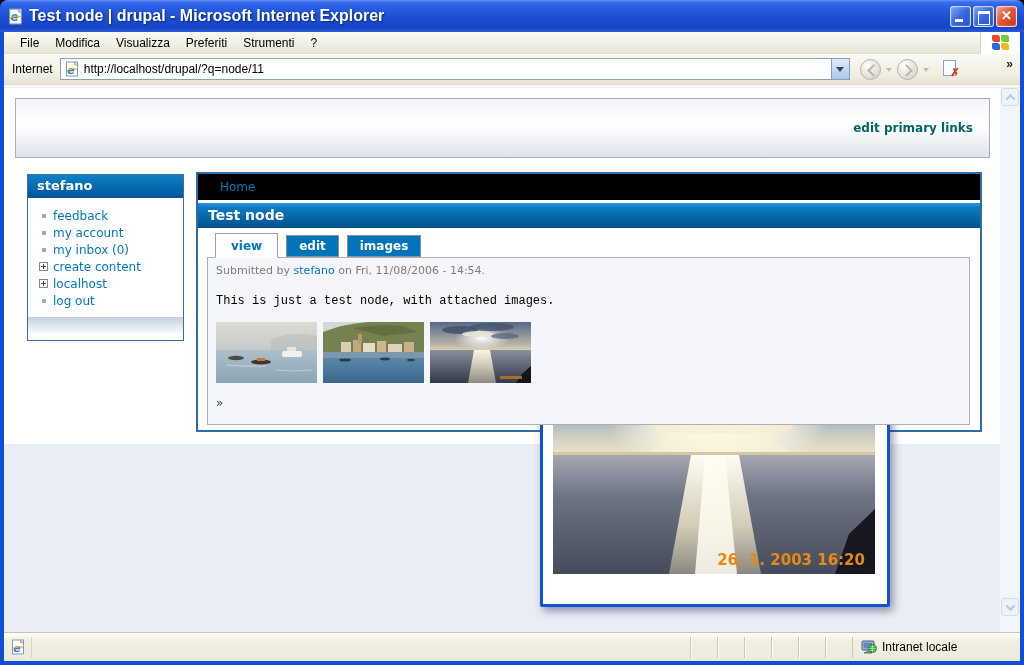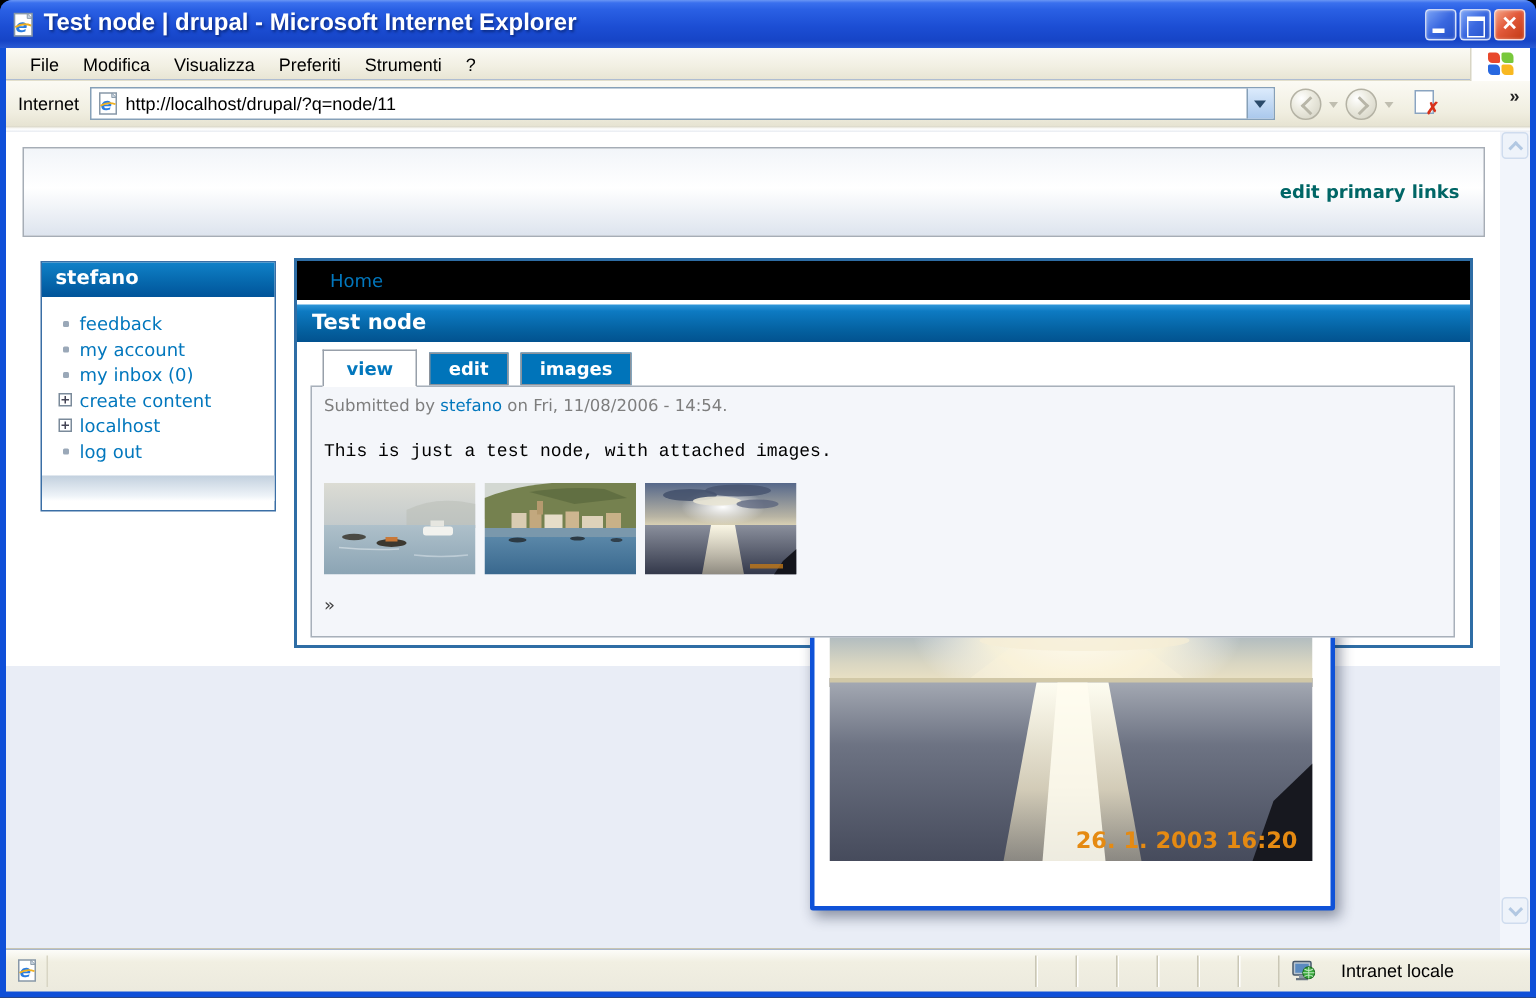--- a/index.html
+++ b/index.html
@@ -147,21 +147,21 @@
 
   
   .statusbar { position:absolute; left:4px; right:4px; bottom:4px; height:29px;
     background:linear-gradient(180deg,#fdfdfa 0%,#f1efe2 30%,#eceade 100%);
     border-top:1px solid #c8c5b2; display:flex; align-items:center; font-size:12px; }
   .sb-ic { width:28px; display:flex; justify-content:center; align-items:center; height:21px;
     border-right:1px solid #d8d5c4; }
   .sb-main { flex:1; }
   .sb-sep { width:27px; height:21px; border-left:1px solid #cac7b6; box-shadow:1px 0 0 #fff inset; }
   .sb-zone { width:168px; height:21px; border-left:1px solid #cac7b6; display:flex; align-items:center;
-    gap:17px; padding-left:8px; }
+    gap:5px; padding-left:8px; }
 </style>
 </head>
 <body>
 
 <svg width="0" height="0" style="position:absolute">
   <defs>
     <symbol id="ie-page" viewBox="0 0 16 16">
       <rect x="2.5" y="1" width="11" height="14" fill="#ffffff" stroke="#8898a8" stroke-width="1"></rect>
       <path d="M10.5 1 L13.5 4 L10.5 4 Z" fill="#c8d4e0" stroke="#8898a8" stroke-width=".6"></path>
       <text x="3.2" y="12.5" font-family="DejaVu Sans, sans-serif" font-size="11" font-weight="bold" font-style="italic" fill="#2a7ce0">e</text>

